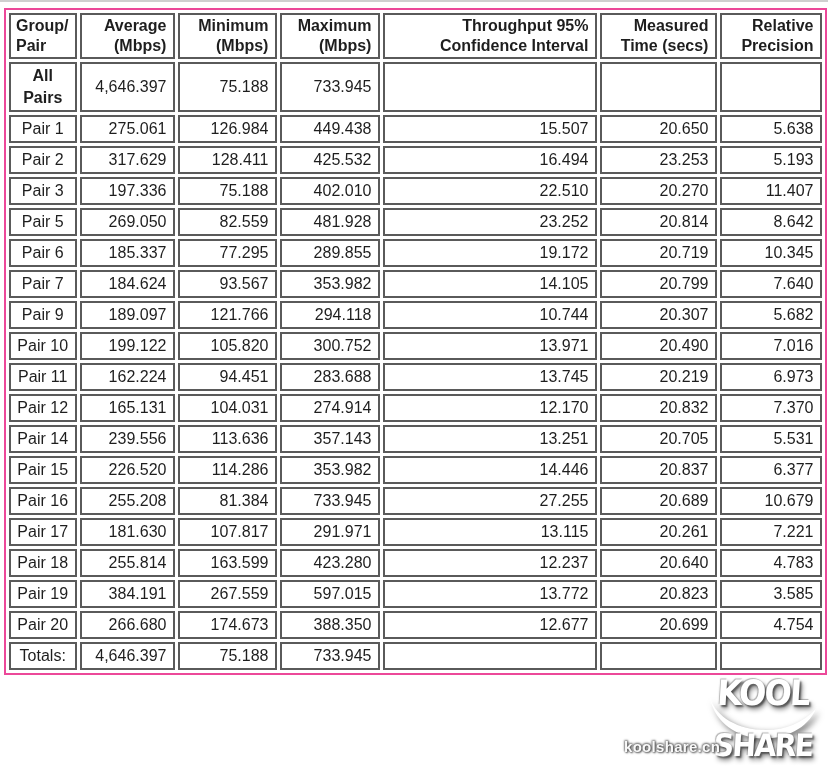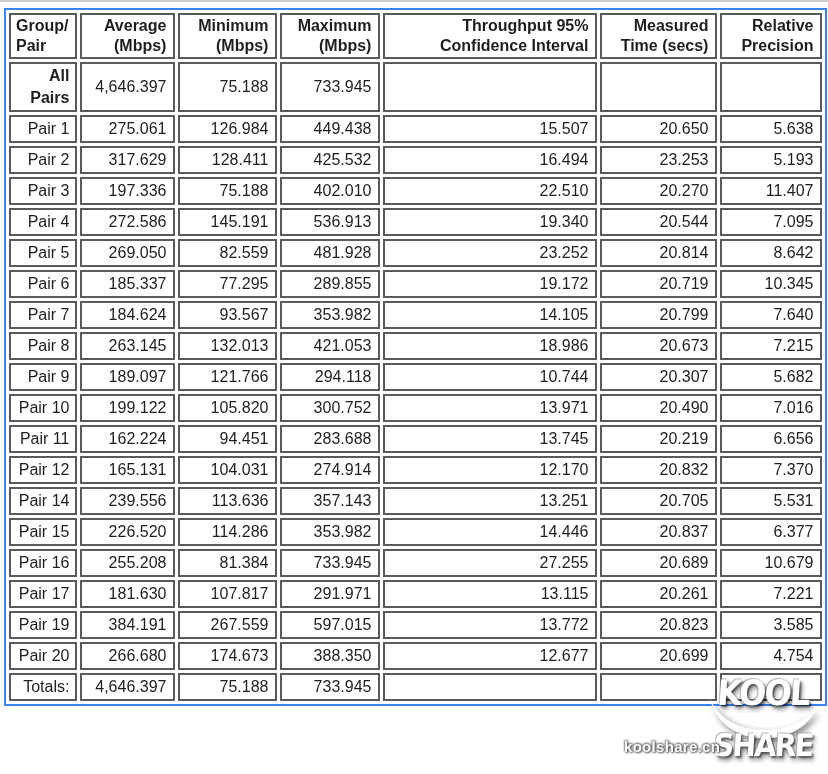--- a/index.html
+++ b/index.html
@@ -6,34 +6,34 @@
   body {
     width:828px; height:774px; position:relative; overflow:hidden;
     background:#ffffff; color:#1e1e1e;
     font-family:"Liberation Sans", sans-serif;
   }
   .top-edge { position:absolute; left:0; top:0; width:828px; height:2px; background:#cfcfcf; }
 
   table.report {
     position:absolute; left:4px; top:8px;
     border-collapse:separate; border-spacing:3px;
-    border:2px solid #3b82f6; background:#ffffff;
+    border:2px solid #ec4899; background:#ffffff;
     table-layout:fixed;
   }
   td, th {
     box-sizing:border-box;
     border:2px solid #5a5a5a;
     background:#ffffff;
     font-size:16px; line-height:22px;
     padding:1px 6px; overflow:hidden;
     vertical-align:middle;
   }
   th { font-weight:bold; text-align:right; line-height:20px; padding-right:7px; }
   th.left { text-align:left; padding-left:5px; }
-  td.label { text-align:right; padding-left:5px;margin-left:10px; }
+  td.label { text-align:center; padding-left:5px;margin-left:10px; }
   td.num { text-align:right; padding-right:7px; }
   .bold { font-weight:bold; }
   .ln { display:block; }
 
   
   .wm-site {
     position:absolute; left:624px; top:738px; z-index:6;
     font-size:15px; font-weight:bold; letter-spacing:0.3px;
     color:rgba(255,255,255,0.96);
     text-shadow: 0 0 2px rgba(90,90,90,0.95), 1px 1px 2px rgba(60,60,60,0.85),
@@ -131,29 +131,20 @@
     <tr>
         <td class="label">Pair 3</td>
         <td class="num">197.336</td>
         <td class="num">75.188</td>
         <td class="num">402.010</td>
         <td class="num">22.510</td>
         <td class="num">20.270</td>
         <td class="num">11.407</td>
       </tr>
     <tr>
-        <td class="label">Pair 4</td>
-        <td class="num">272.586</td>
-        <td class="num">145.191</td>
-        <td class="num">536.913</td>
-        <td class="num">19.340</td>
-        <td class="num">20.544</td>
-        <td class="num">7.095</td>
-      </tr>
-    <tr>
         <td class="label">Pair 5</td>
         <td class="num">269.050</td>
         <td class="num">82.559</td>
         <td class="num">481.928</td>
         <td class="num">23.252</td>
         <td class="num">20.814</td>
         <td class="num">8.642</td>
       </tr>
     <tr>
         <td class="label">Pair 6</td>
@@ -167,29 +158,20 @@
     <tr>
         <td class="label">Pair 7</td>
         <td class="num">184.624</td>
         <td class="num">93.567</td>
         <td class="num">353.982</td>
         <td class="num">14.105</td>
         <td class="num">20.799</td>
         <td class="num">7.640</td>
       </tr>
     <tr>
-        <td class="label">Pair 8</td>
-        <td class="num">263.145</td>
-        <td class="num">132.013</td>
-        <td class="num">421.053</td>
-        <td class="num">18.986</td>
-        <td class="num">20.673</td>
-        <td class="num">7.215</td>
-      </tr>
-    <tr>
         <td class="label">Pair 9</td>
         <td class="num">189.097</td>
         <td class="num">121.766</td>
         <td class="num">294.118</td>
         <td class="num">10.744</td>
         <td class="num">20.307</td>
         <td class="num">5.682</td>
       </tr>
     <tr>
         <td class="label">Pair 10</td>
@@ -200,21 +182,21 @@
         <td class="num">20.490</td>
         <td class="num">7.016</td>
       </tr>
     <tr>
         <td class="label">Pair 11</td>
         <td class="num">162.224</td>
         <td class="num">94.451</td>
         <td class="num">283.688</td>
         <td class="num">13.745</td>
         <td class="num">20.219</td>
-        <td class="num">6.656</td>
+        <td class="num">6.973</td>
       </tr>
     <tr>
         <td class="label">Pair 12</td>
         <td class="num">165.131</td>
         <td class="num">104.031</td>
         <td class="num">274.914</td>
         <td class="num">12.170</td>
         <td class="num">20.832</td>
         <td class="num">7.370</td>
       </tr>
@@ -246,20 +228,29 @@
         <td class="num">10.679</td>
       </tr>
     <tr>
         <td class="label">Pair 17</td>
         <td class="num">181.630</td>
         <td class="num">107.817</td>
         <td class="num">291.971</td>
         <td class="num">13.115</td>
         <td class="num">20.261</td>
         <td class="num">7.221</td>
+      </tr>
+    <tr>
+        <td class="label">Pair 18</td>
+        <td class="num">255.814</td>
+        <td class="num">163.599</td>
+        <td class="num">423.280</td>
+        <td class="num">12.237</td>
+        <td class="num">20.640</td>
+        <td class="num">4.783</td>
       </tr>
     <tr>
         <td class="label">Pair 19</td>
         <td class="num">384.191</td>
         <td class="num">267.559</td>
         <td class="num">597.015</td>
         <td class="num">13.772</td>
         <td class="num">20.823</td>
         <td class="num">3.585</td>
       </tr>

